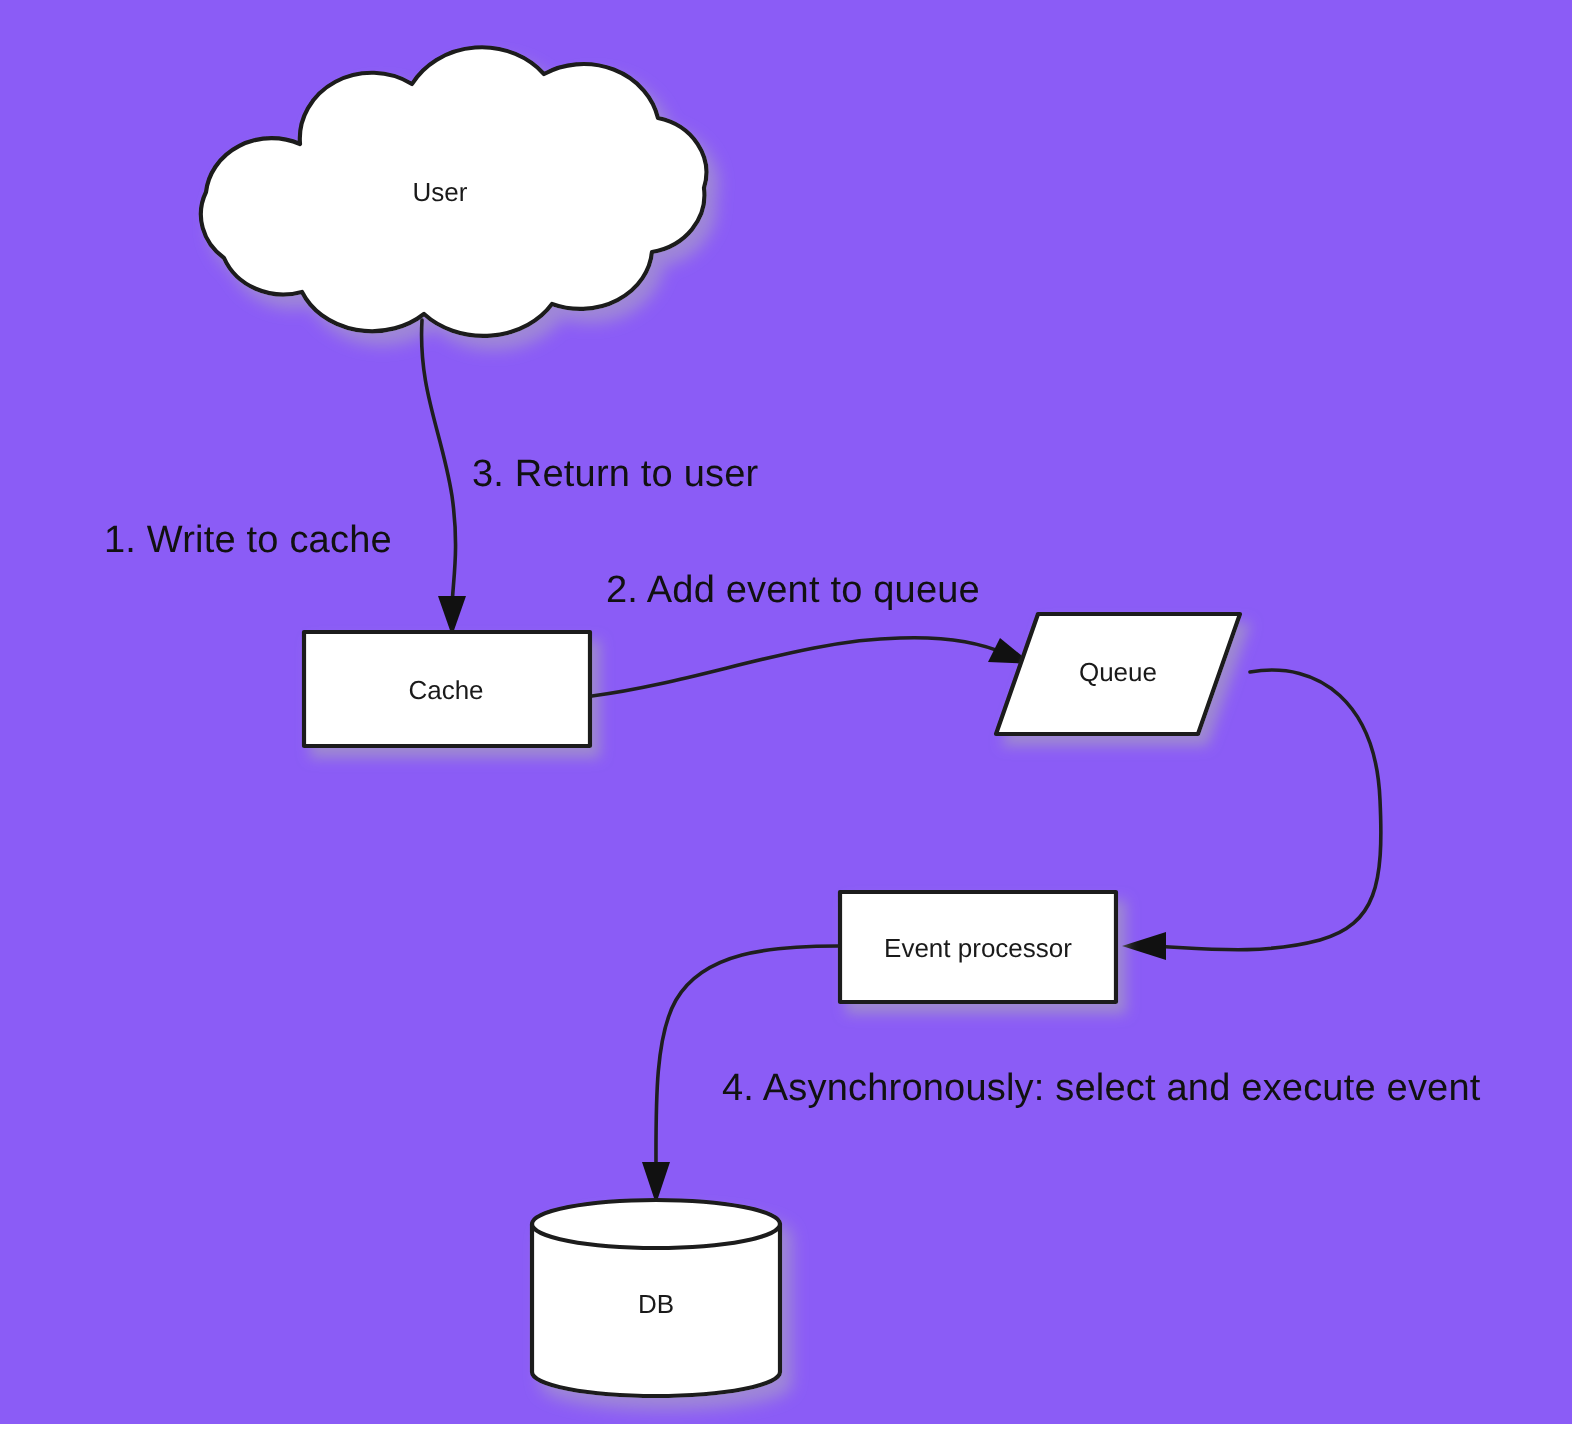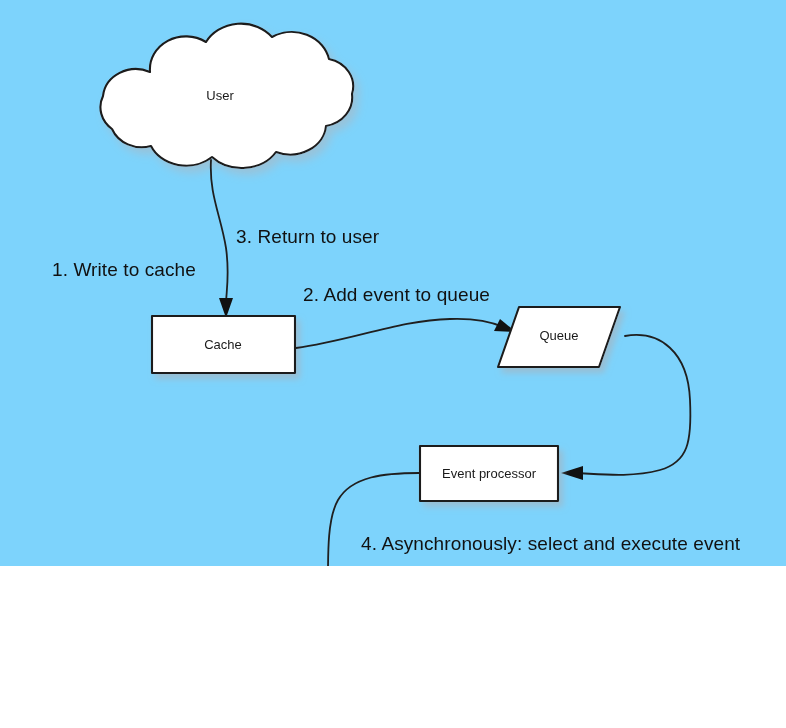--- a/index.html
+++ b/index.html
@@ -8,22 +8,22 @@
     padding: 0;
     background: #ffffff;
   }
   body {
     font-family: "Liberation Sans", sans-serif;
     color: #111111;
   }
   #canvas {
     position: relative;
     width: 786px;
-    height: 566px;
-    background: #7dd3fc;
+    height: 712px;
+    background: #8b5cf6;
     overflow: hidden;
   }
   #diagram-svg {
     position: absolute;
     left: 0;
     top: 0;
     width: 786px;
     height: 728px;
   }
   .node-label {

